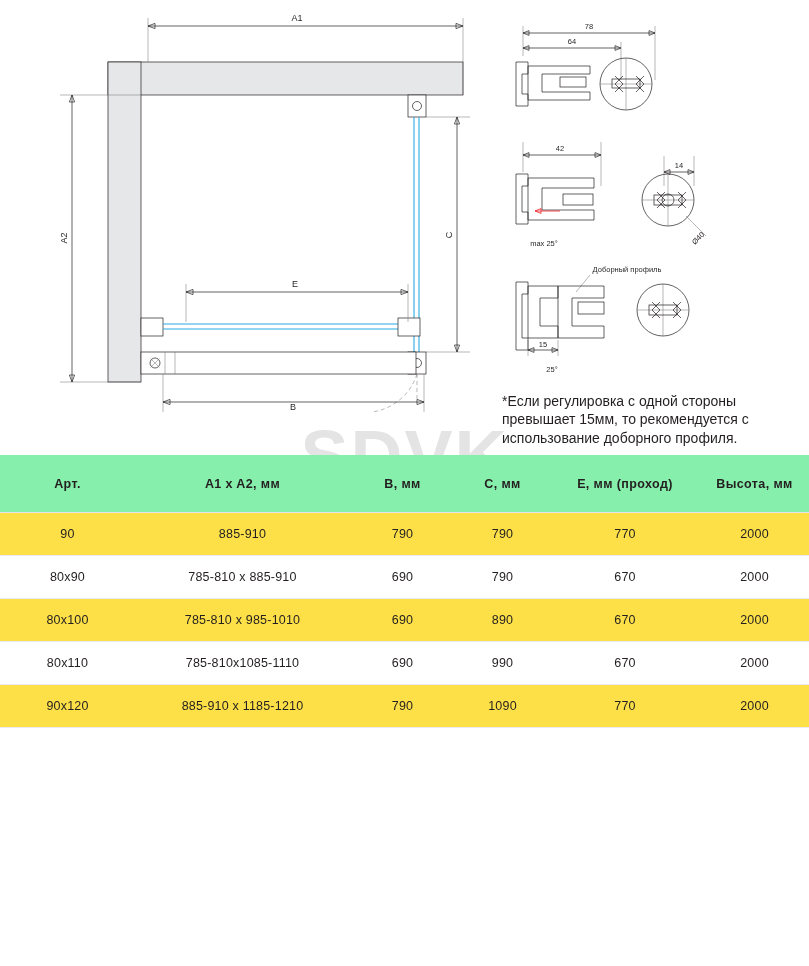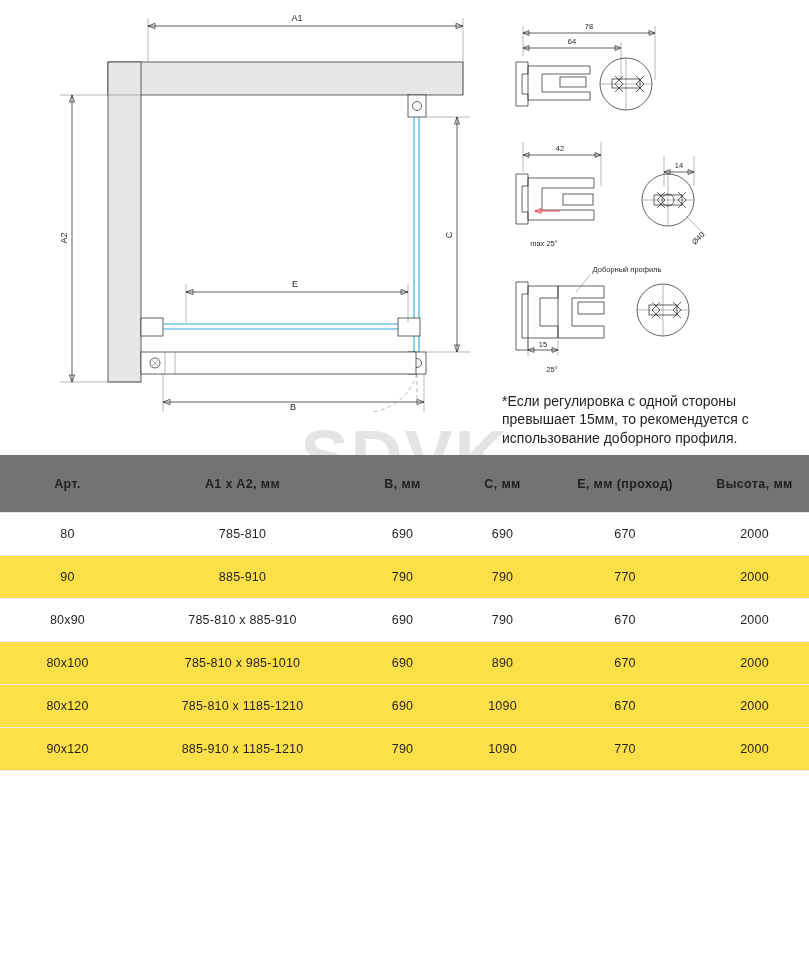--- a/index.html
+++ b/index.html
@@ -55,21 +55,21 @@
     width:809px;
     border-collapse:collapse;
     table-layout:fixed;
     font-size:12.5px;
     z-index:8;
   }
   table.spec th{
     height:55px;
     font-weight:bold;
     font-size:12.5px;
-    background:#737373;
+    background:#86efac;
     border-bottom:1px solid #e4e4ea;
     letter-spacing:0.4px;
   }
   table.spec td{
     height:40px;
     text-align:center;
     border-bottom:1px solid #e9e9ef;
     letter-spacing:0.2px;
   }
   table.spec tr.alt td{
@@ -268,28 +268,20 @@
     <tr>
       <th>Арт.</th>
       <th>A1 x A2, мм</th>
       <th>B, мм</th>
       <th>C, мм</th>
       <th>E, мм (проход)</th>
       <th>Высота, мм</th>
     </tr>
   </thead>
   <tbody>
-    <tr>
-      <td>80</td>
-      <td>785-810</td>
-      <td>690</td>
-      <td>690</td>
-      <td>670</td>
-      <td>2000</td>
-    </tr>
     <tr class="alt">
       <td>90</td>
       <td>885-910</td>
       <td>790</td>
       <td>790</td>
       <td>770</td>
       <td>2000</td>
     </tr>
     <tr>
       <td>80x90</td>
@@ -300,25 +292,25 @@
       <td>2000</td>
     </tr>
     <tr class="alt">
       <td>80x100</td>
       <td>785-810 x 985-1010</td>
       <td>690</td>
       <td>890</td>
       <td>670</td>
       <td>2000</td>
     </tr>
-    <tr class="alt">
-      <td>80x120</td>
-      <td>785-810 x 1185-1210</td>
+    <tr>
+      <td>80x110</td>
+      <td>785-810x1085-1110</td>
       <td>690</td>
-      <td>1090</td>
+      <td>990</td>
       <td>670</td>
       <td>2000</td>
     </tr>
     <tr class="alt">
       <td>90x120</td>
       <td>885-910 x 1185-1210</td>
       <td>790</td>
       <td>1090</td>
       <td>770</td>
       <td>2000</td>

